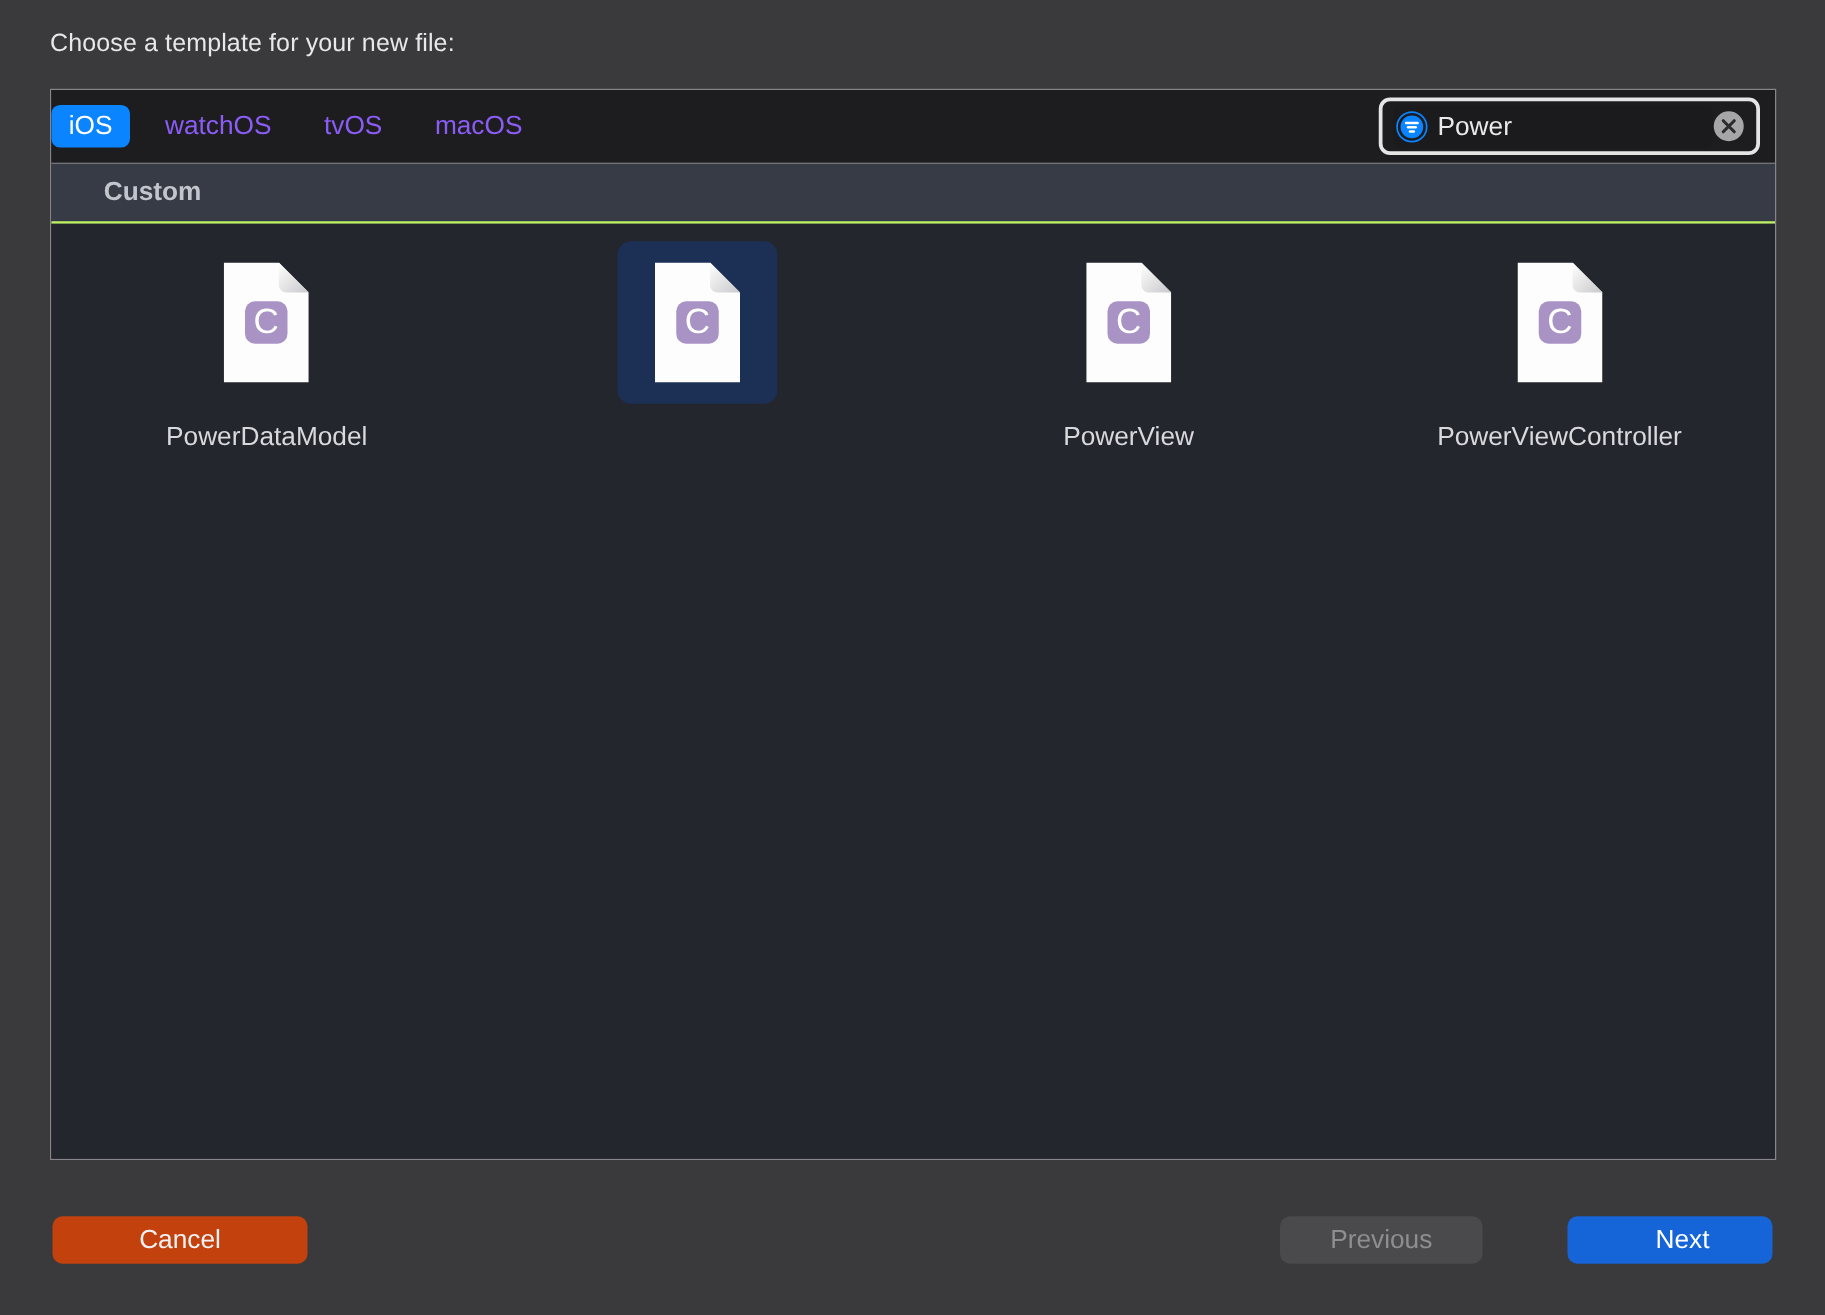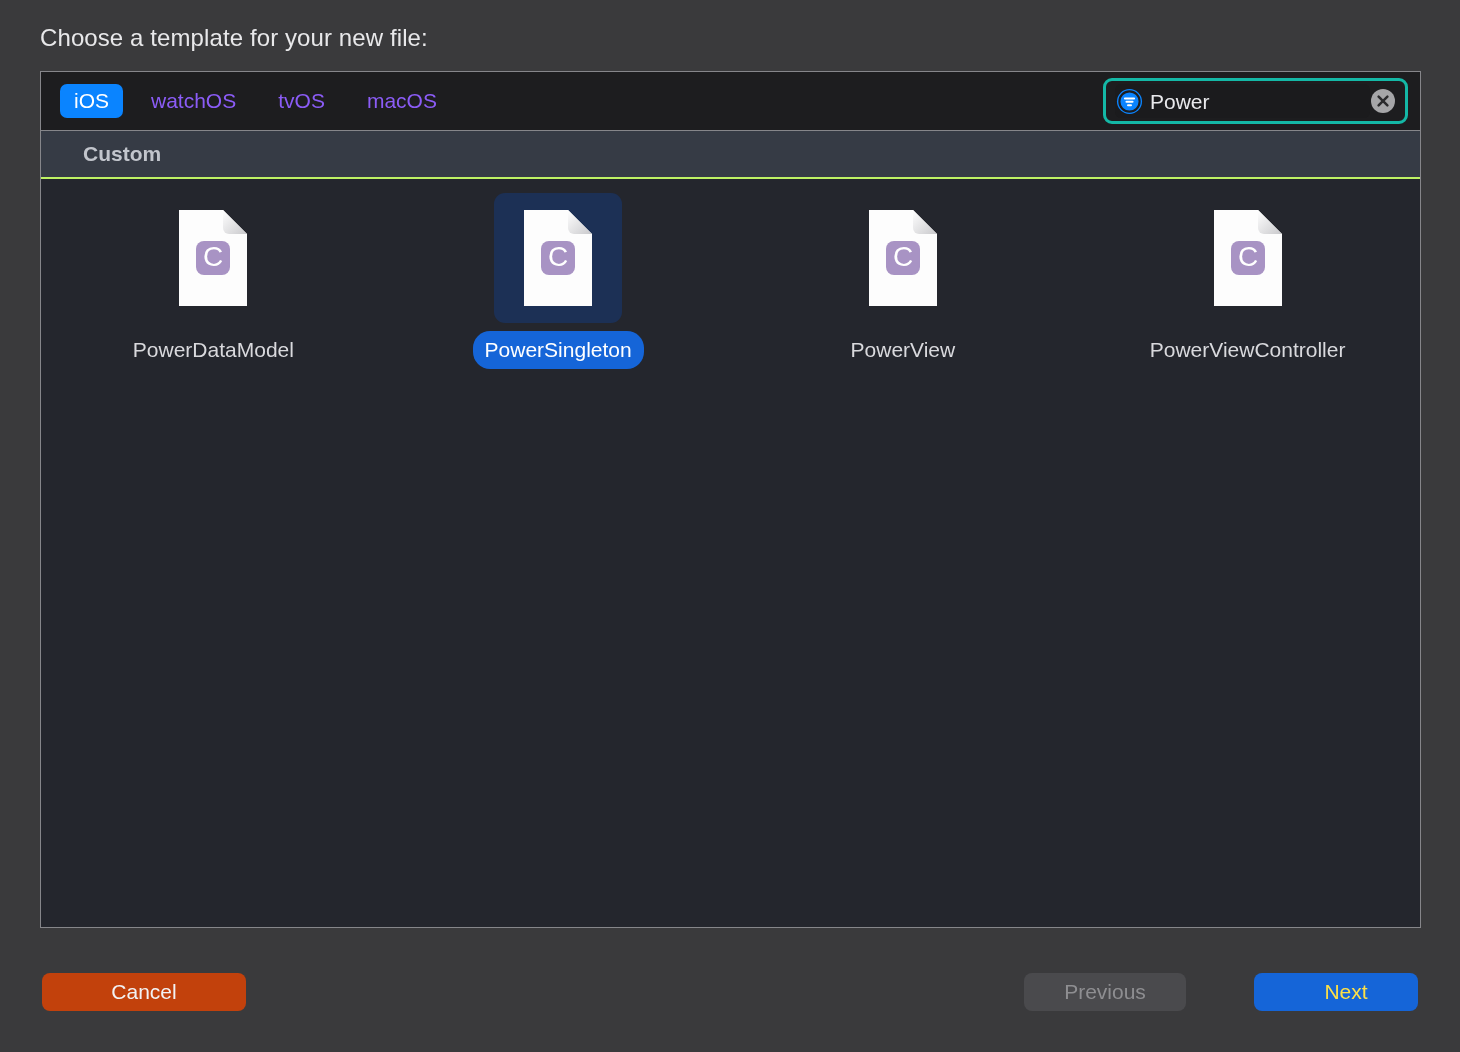--- a/index.html
+++ b/index.html
@@ -14,21 +14,21 @@
     background: #3a3a3c;
     font-family: "Liberation Sans", sans-serif;
     -webkit-font-smoothing: antialiased;
   }
 
   
   .dialog-title {
     position: absolute;
     left: 40px;
     top: 24px;
-    font-size: 24px;
+    font-size: 20px;
     color: #e8e8ea;
     letter-spacing: 0.1px;
     white-space: nowrap;
   }
 
   
   .panel {
     position: absolute;
     left: 40px;
     top: 71px;
@@ -41,21 +41,20 @@
     overflow: hidden;
   }
 
   
   .tabbar {
     position: relative;
     height: 58px;
     background: #1d1d1f;
     display: flex;
     align-items: center;
-    padding-left: 19px;
     flex: 0 0 auto;
   }
 
   .tab {
     font-size: 21px;
     color: #8b5cf6;
     padding: 5px 14px;
     border-radius: 7px;
     white-space: nowrap;
     margin-right: 14px;
@@ -68,21 +67,21 @@
 
   
   .searchwrap {
     position: absolute;
     right: 12px;
     top: 50%;
     transform: translateY(-50%);
     width: 305px;
     height: 46px;
     border-radius: 9px;
-    border: 3px solid #14b8a6;
+    border: 3px solid #e5e5e5;
     background: #1d1d1f;
     display: flex;
     align-items: center;
     padding: 0 7px 0 9px;
   }
   .searchfield {
     flex: 1 1 auto;
     height: 34px;
     background: #1b1b1d;
     border-radius: 6px;
@@ -207,21 +206,21 @@
     height: 38px;
     background: #4a4a4d;
     color: #8e8e91;
   }
   .btn-next {
     left: 1254px;
     top: 973px;
     width: 164px;
     height: 38px;
     background: #1565d8;
-    color: #fde047;
+    color: #ffffff;
     padding-left: 20px;
   }
 </style>
 </head>
 <body>
 
 <div class="dialog-title">Choose a template for your new file:</div>
 
 <div class="panel">
 
@@ -285,21 +284,20 @@
               <stop offset="0" stop-color="#ffffff"></stop>
                 <stop offset="1" stop-color="#c9c9cc"></stop>
             </linearGradient>
           </defs>
           <path d="M0 0 H44 L68 24 V96 H0 Z" fill="#fdfdfd"></path>
           <path d="M44 0 L68 24 H50 a6 6 0 0 1 -6 -6 Z" fill="url(#fold2)"></path>
           <rect x="17" y="31" width="34" height="34" rx="8" fill="#a893c4"></rect>
           <text x="34" y="56" font-family="'Liberation Sans',sans-serif" font-size="28" fill="#ffffff" text-anchor="middle">C</text>
         </svg>
       </div>
-      <div class="template-label">PowerSingleton</div>
     </div>
 
     <div class="template-item">
       <div class="icon-box">
         <svg class="doc-icon" viewBox="0 0 68 96" aria-hidden="true">
           <defs>
             <linearGradient id="fold3" x1="0" y1="0" x2="1" y2="1">
               <stop offset="0" stop-color="#ffffff"></stop>
                 <stop offset="1" stop-color="#c9c9cc"></stop>
             </linearGradient>

